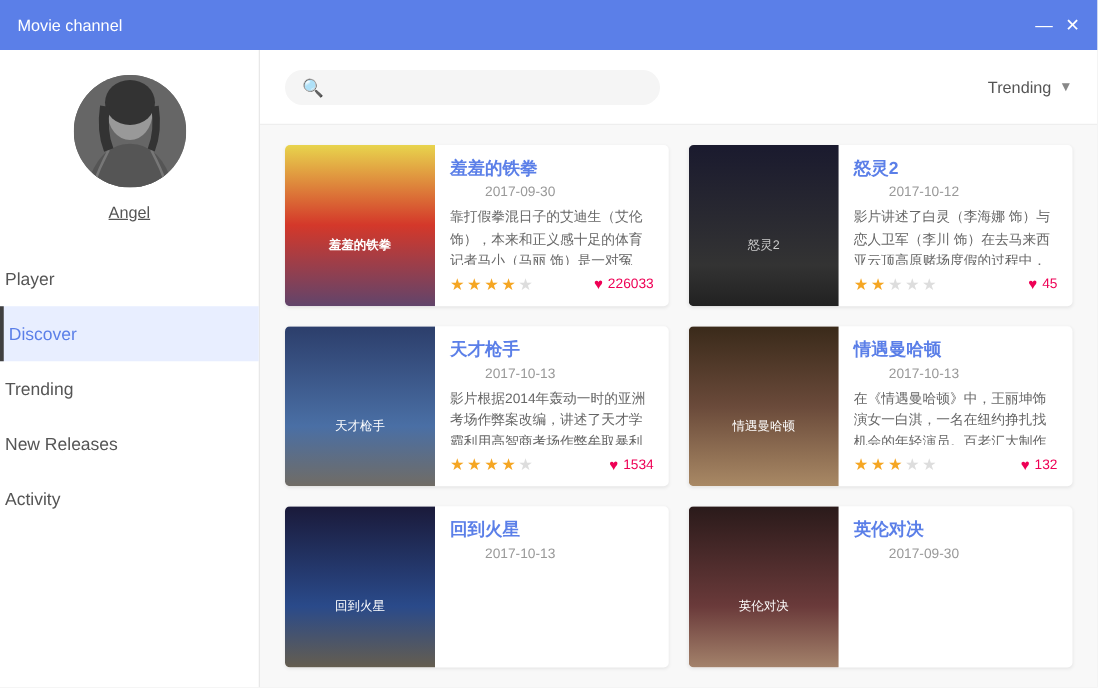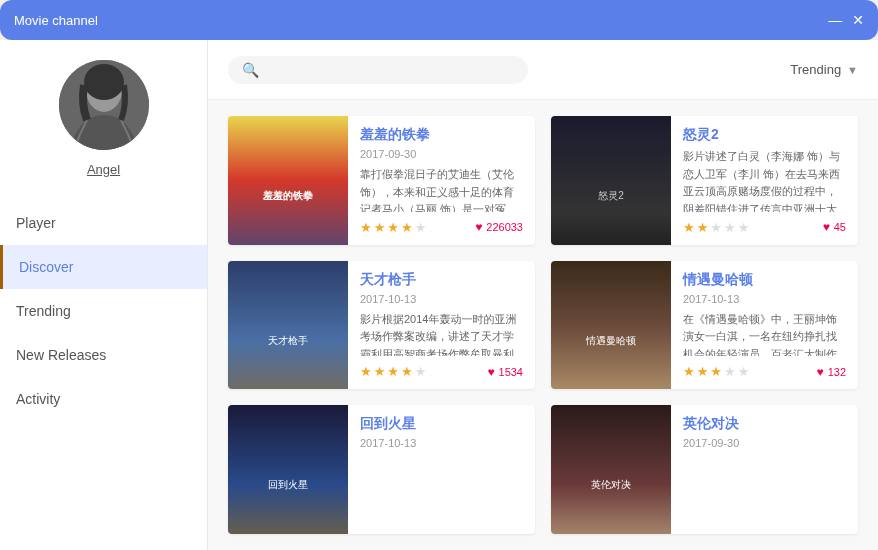--- a/index.html
+++ b/index.html
@@ -14,21 +14,20 @@
     }
 
     
     .title-bar {
       height: 40px;
       background: #5b7fe8;
       display: flex;
       align-items: center;
       padding: 0 14px;
       flex-shrink: 0;
-      border-radius: 12px;
     }
     .title-bar-title {
       color: white;
       font-size: 13px;
       flex: 1;
     }
     .title-bar-controls {
       display: flex;
       gap: 10px;
     }
@@ -82,30 +81,30 @@
       font-size: 13px;
       color: #555;
       margin-bottom: 24px;
       text-decoration: underline;
     }
     .nav-items {
       width: 100%;
     }
     .nav-item {
       width: 100%;
-      padding: 14px 16px;
+      padding: 14px 4px;
       font-size: 14px;
       color: #555;
       cursor: pointer;
       transition: background 0.15s;
     }
     .nav-item.active {
       background: #e8eeff;
       color: #5b7fe8;
-      border-left: 3px solid #a16207;
+      border-left: 3px solid #404040;
     }
 
     
     .content-area {
       flex: 1;
       background: #f8f8f8;
       display: flex;
       flex-direction: column;
       overflow: hidden;
     }
@@ -189,20 +188,21 @@
     .movie-title {
       font-size: 14px;
       font-weight: bold;
       color: #5b7fe8;
       margin-bottom: 4px;
     }
     .movie-date {
       font-size: 11px;
       color: #999;
       margin-bottom: 6px;
+      margin-left: 28px;
     }
     .movie-desc {
       font-size: 11px;
       color: #666;
       line-height: 1.6;
       flex: 1;
       overflow: hidden;
       display: -webkit-box;
       -webkit-line-clamp: 5;
       -webkit-box-orient: vertical;
@@ -355,20 +355,21 @@
       </div>
     </div>
     </div>
   </div>
         <div class="movie-card">
     <div class="movie-poster">
       <div class="poster-怒">怒灵2</div>
     </div>
     <div class="movie-info">
       <div class="movie-title">怒灵2</div>
+      <div class="movie-date">2017-10-12</div>
       <div class="movie-desc">影片讲述了白灵（李海娜 饰）与恋人卫军（李川 饰）在去马来西亚云顶高原赌场度假的过程中，阴差阳错住进了传言中亚洲十大猛鬼酒…</div>
 
     <div class="movie-footer">
       <div class="stars">
                 <span class="star">★</span>
                 <span class="star">★</span>
                 <span class="star empty">★</span>
                 <span class="star empty">★</span>
                 <span class="star empty">★</span>
               </div>

